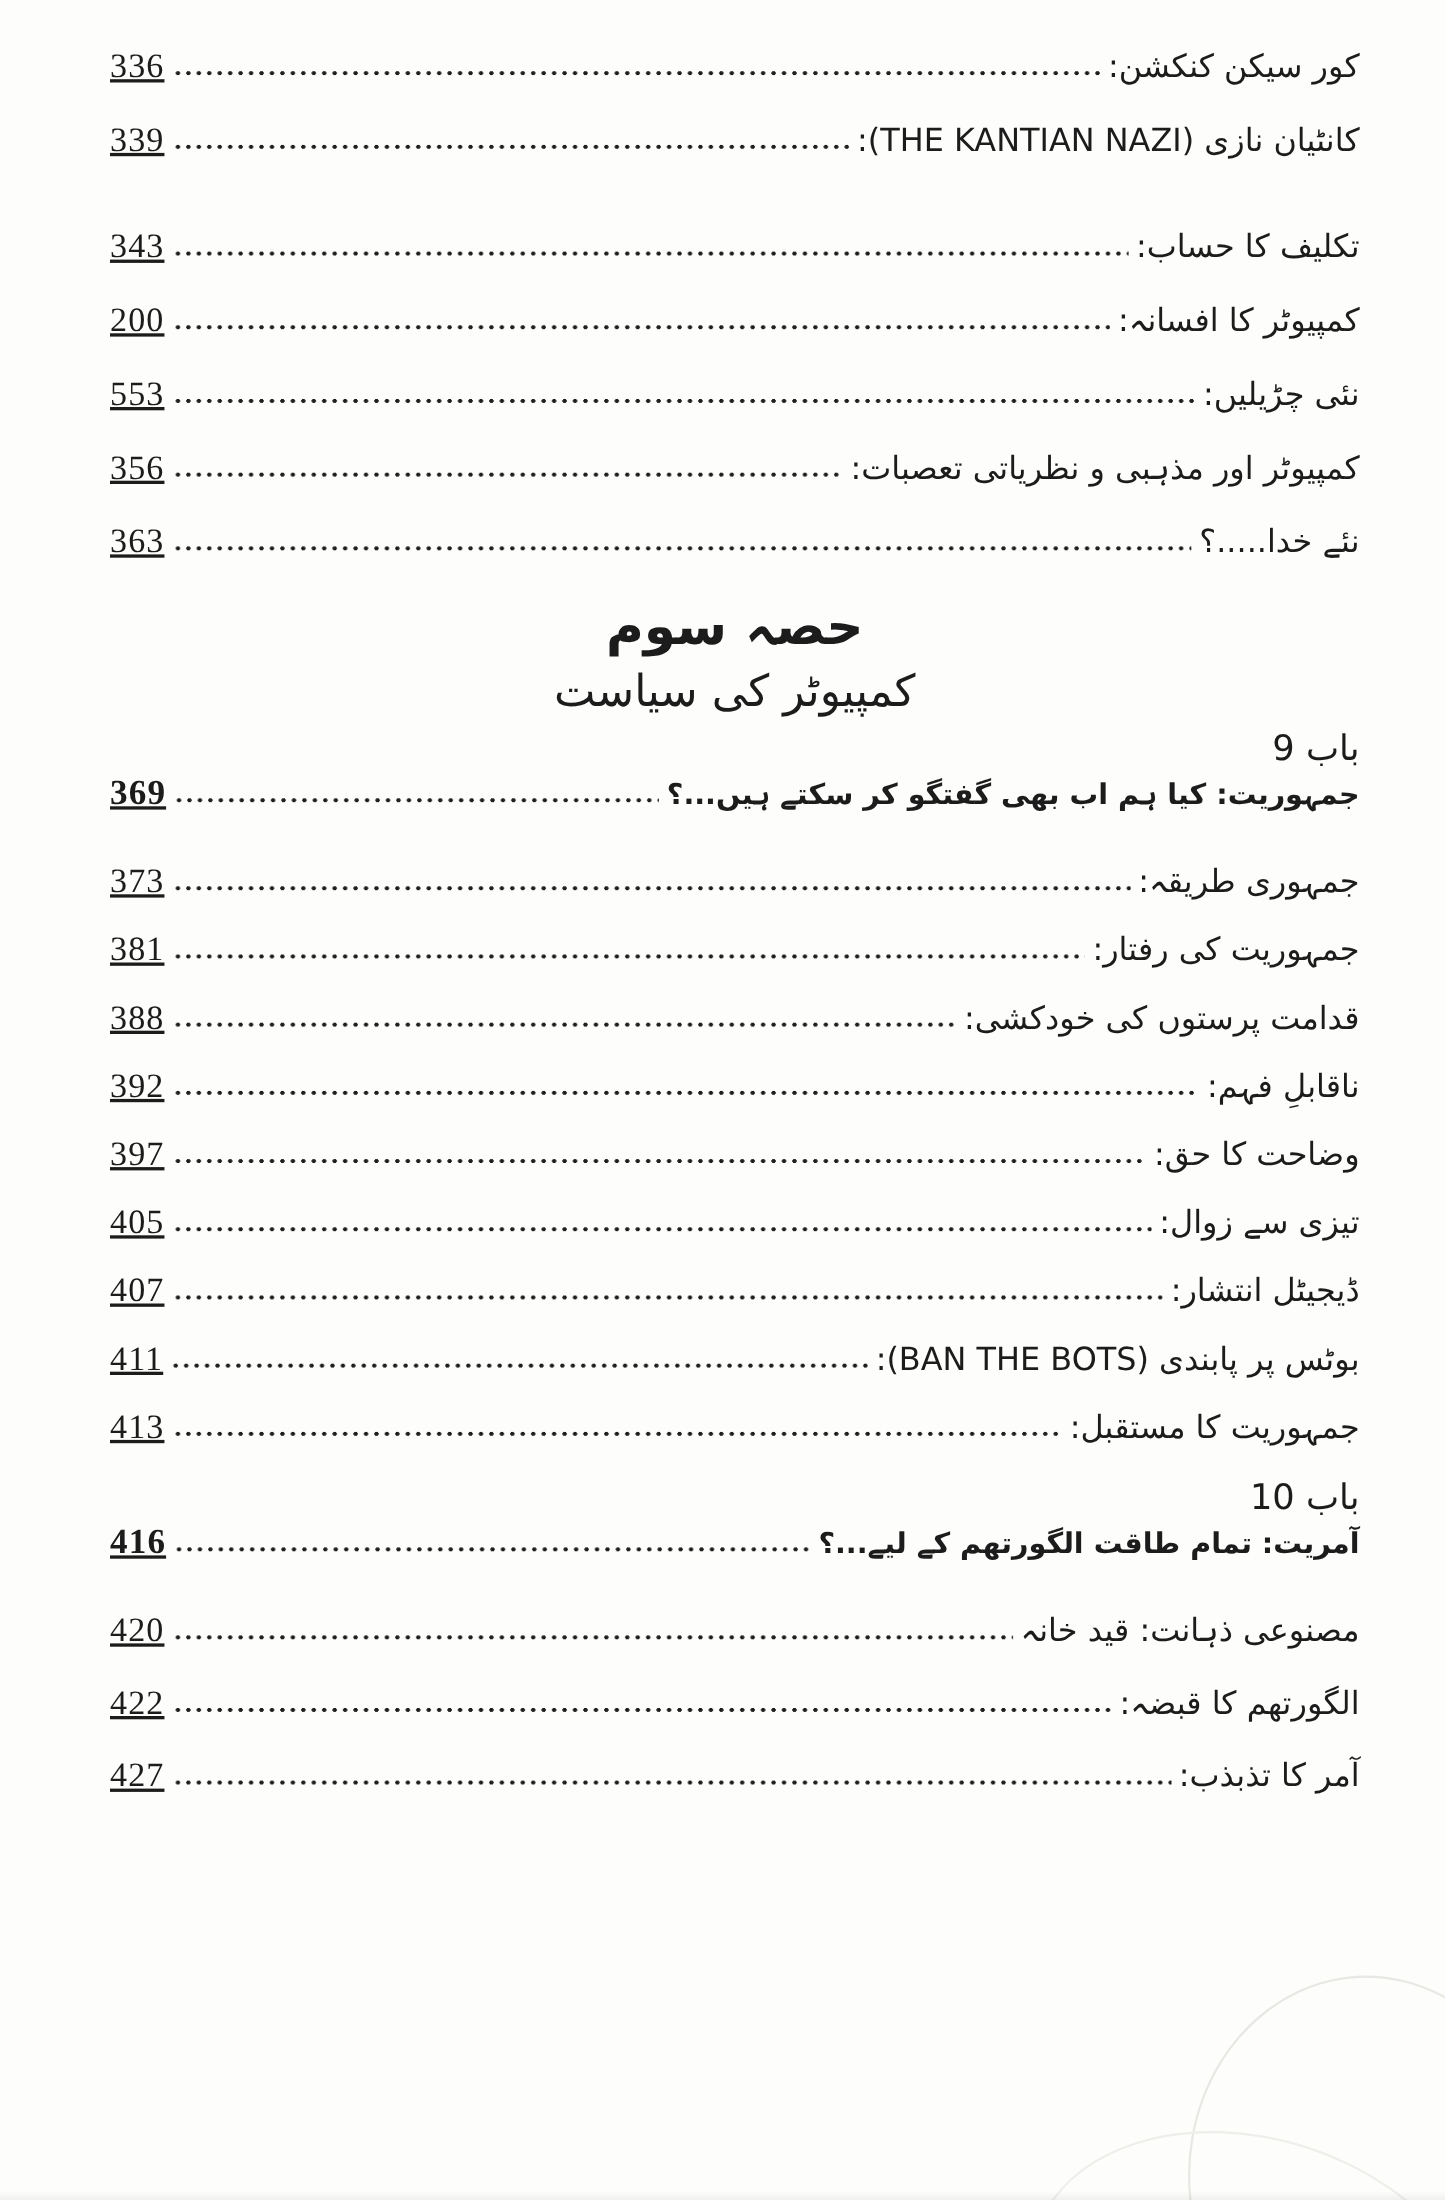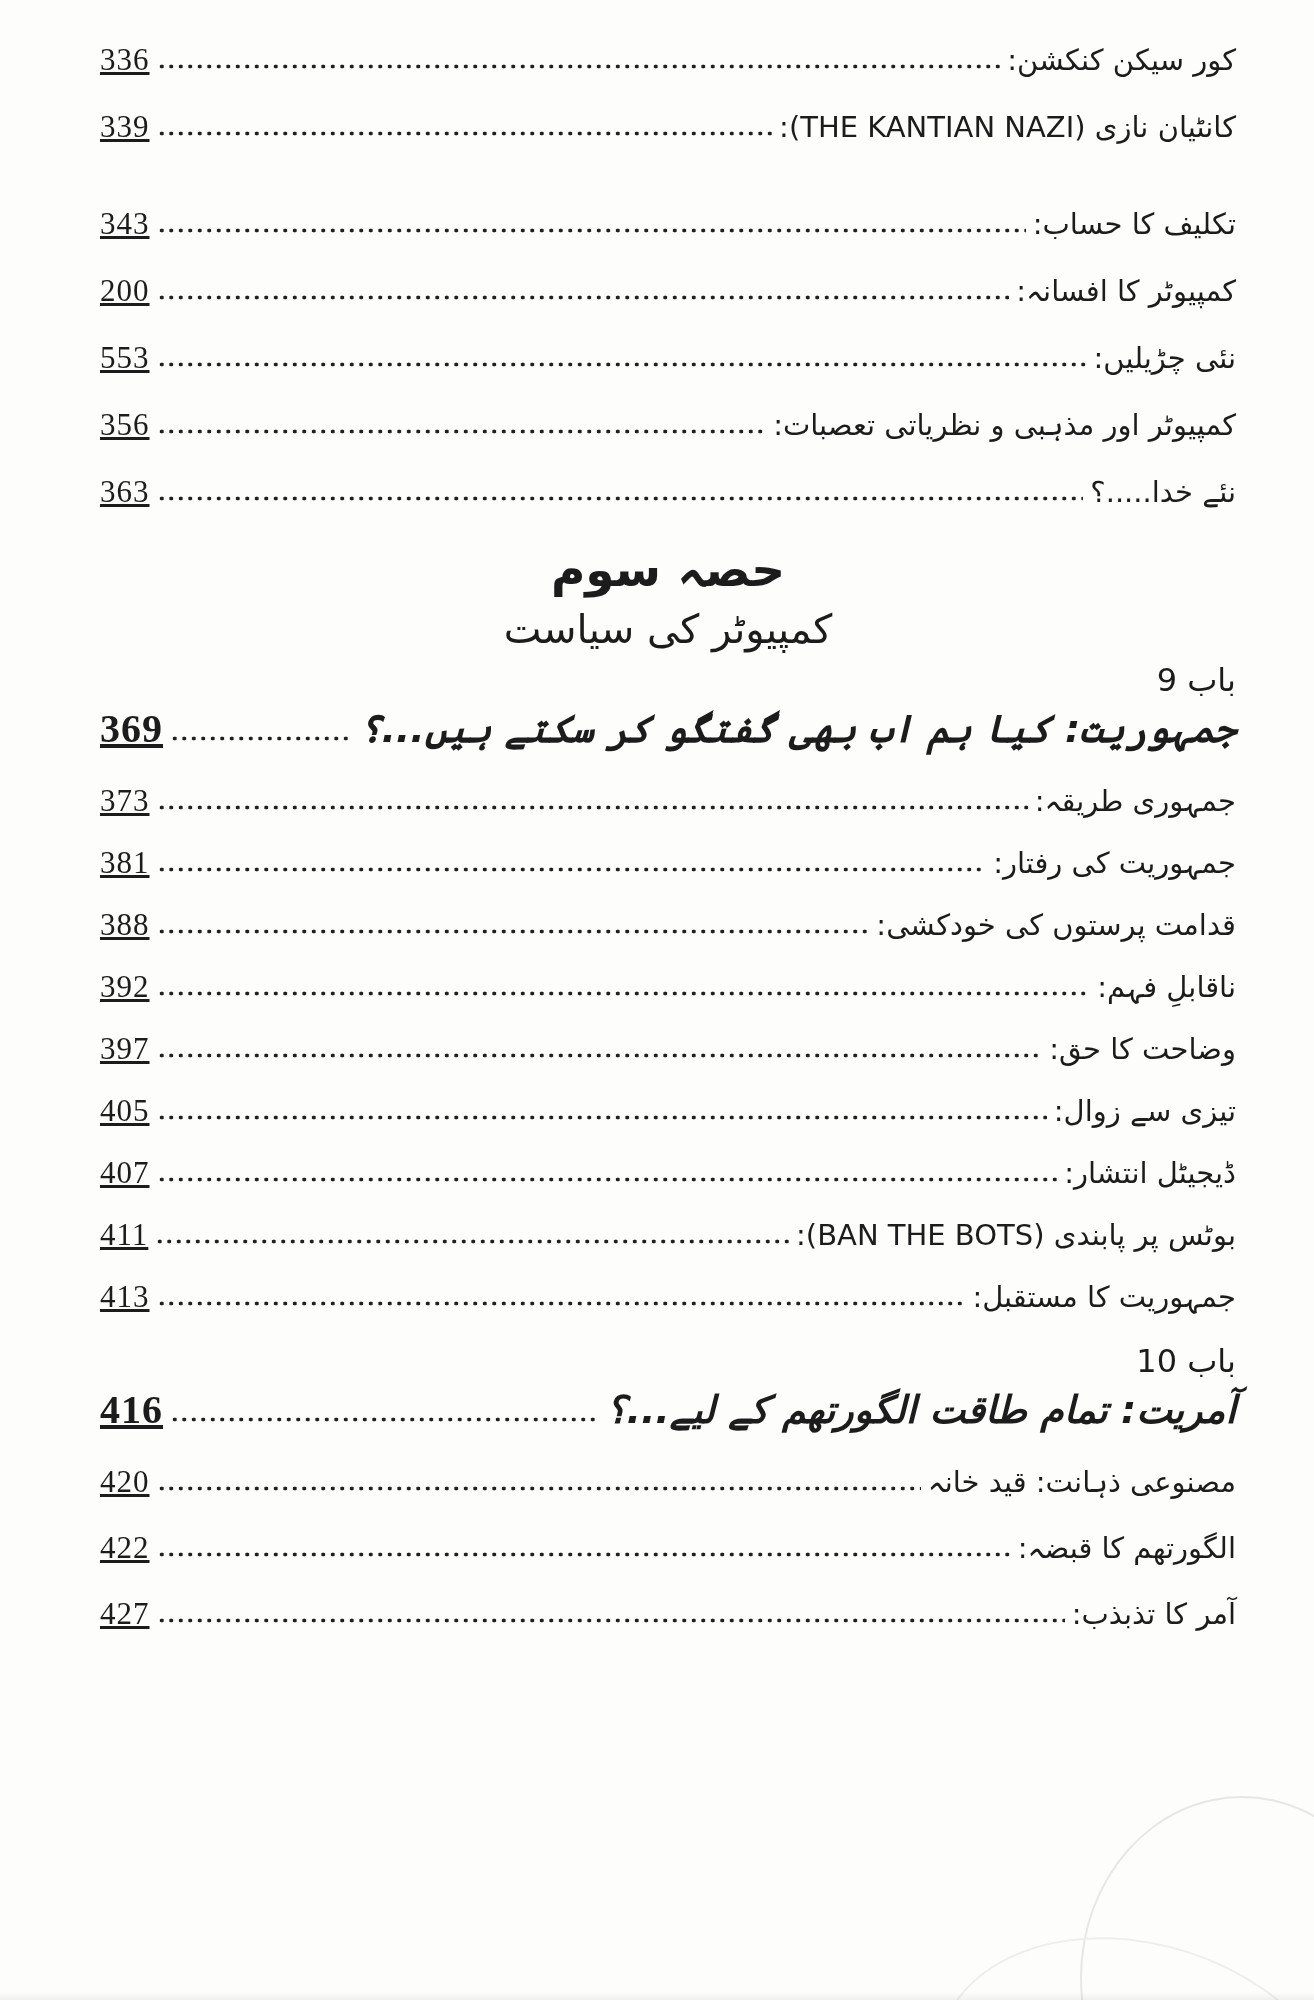--- a/index.html
+++ b/index.html
@@ -28,22 +28,22 @@
   }
   .gap-lg { margin-top:30px; }
   .part-heading { text-align:center; }
   .part-heading .ph1 { font-size:47px; font-weight:700; line-height:1.3; }
   .part-heading .ph2 { font-size:40px; font-weight:400; line-height:1.45; }
   .chapter-label {
     font-size:32px; line-height:1.4; text-align:right;
   }
   .chapter-label-2 { }
   .toc-row.chapter { height:78px; }
-  .toc-row.chapter .title { font-size:38px; font-weight:700;font-style:italic; }
-  .toc-row.chapter .page { font-weight:700; font-size:40px; }
+  .toc-row.chapter .title { font-size:26px; font-weight:700; }
+  .toc-row.chapter .page { font-weight:700; font-size:32px; }
   .sub-rows .toc-row { height:62px; }
   .sub-rows-2 .toc-row { height:66px; }
   .curl {
     position:absolute; border-radius:50%; border:2px solid #e7e7e3;
     background:transparent; pointer-events:none;
   }
   .curl-1 { width:320px; height:360px; right:-90px; bottom:-160px; }
   .curl-2 { width:420px; height:300px; right:-40px; bottom:-248px; border-color:#eeeeea; transform:rotate(18deg); }
   .scan-edge {
     position:absolute; left:0; right:0; bottom:0; height:8px;

